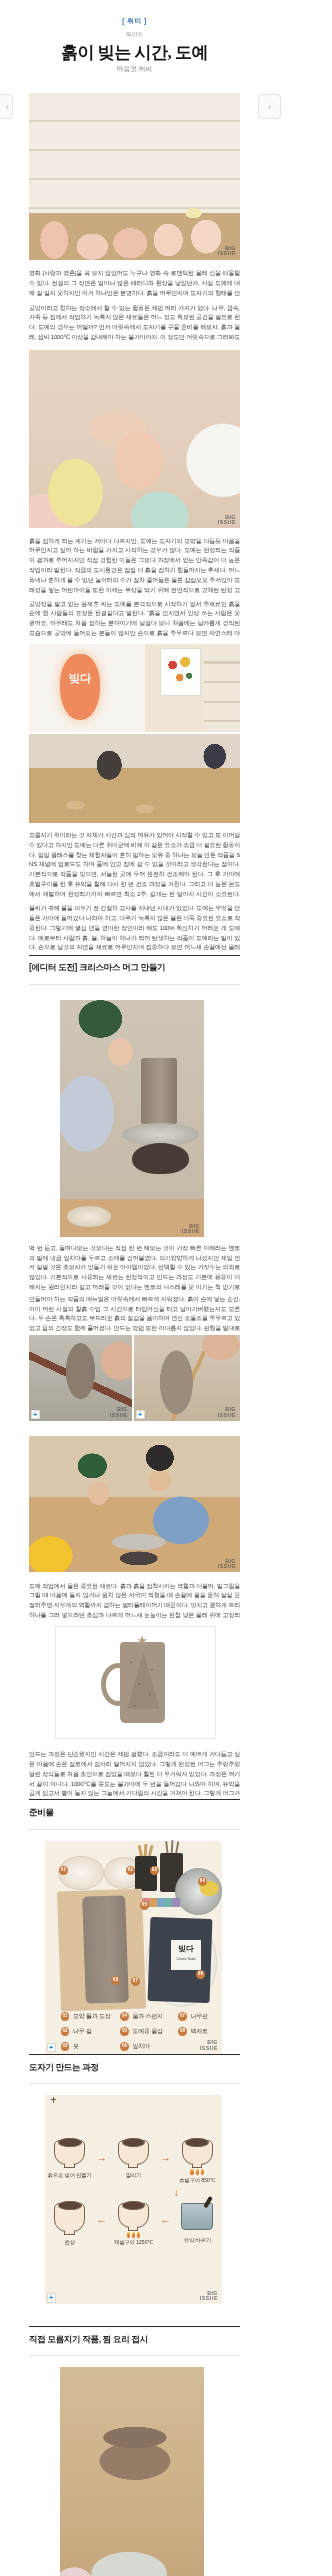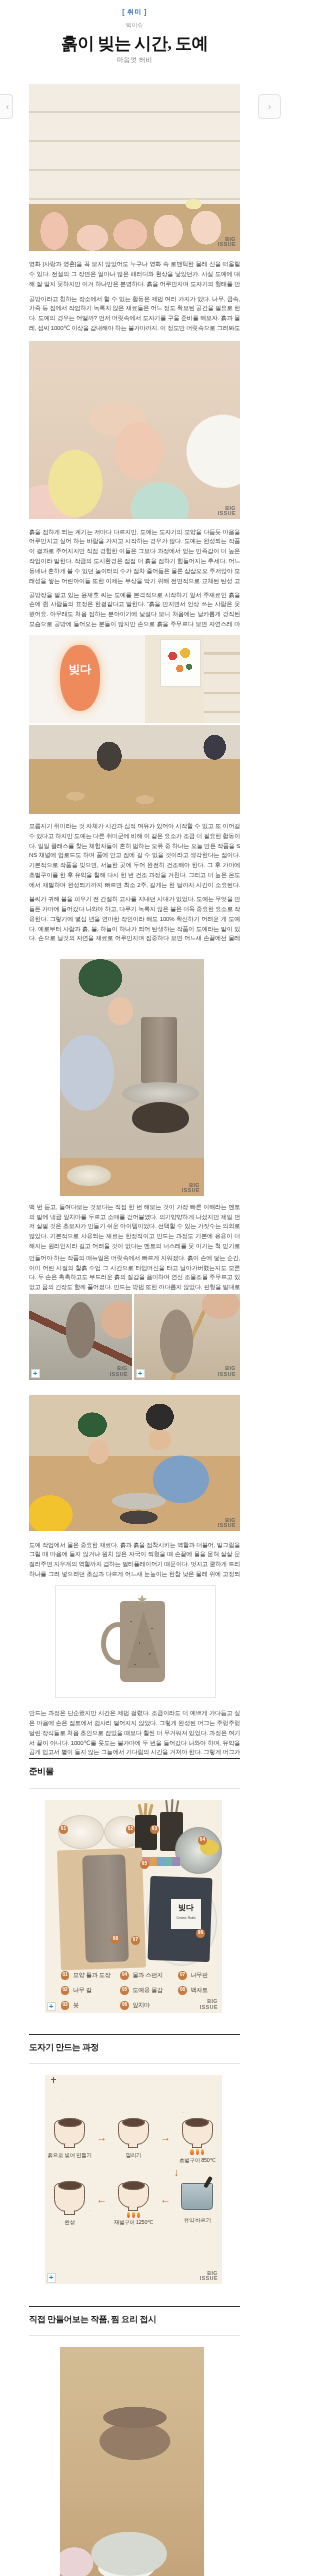--- a/index.html
+++ b/index.html
@@ -1,31 +1,31 @@
 <!DOCTYPE html>
 <html style="font-size:8.2px"><head>
 <meta charset="utf-8">
 <style>
   html,body{margin:0;padding:0;background:#fff;}
   body{width:332px;height:3230px;overflow:hidden;font-family:"Liberation Sans","DejaVu Sans",sans-serif;color:#3e3e3e;}
   .page{position:relative;width:332px;height:3230px;background:#fff;}
   .col{width:211px;margin-left:29px;}
-  header{padding-top:8px;text-align:center;width:211px;margin-left:29px;}
+  header{padding-top:17px;text-align:center;width:211px;margin-left:29px;}
   .cat{font-size:6.7px;font-weight:bold;color:#4273b8;letter-spacing:0.5px;}
   .brand{font-size:5.7px;color:#8a8a8a;margin-top:4.6px;}
   .title{font-family:"Liberation Serif","DejaVu Serif",serif;font-size:17px;line-height:23px;font-weight:600;color:#151515;margin:2.1px 0 0 0;letter-spacing:-0.5px;}
   .byline{font-size:6.7px;color:#7d7d7d;margin-top:1px;}
   
   .p{font-size:6px;line-height:9.8px;letter-spacing:-0.2px;color:#3e3e3e;margin:0;overflow:hidden;text-align:justify;word-break:break-all;}
   .l3{height:29px}.l4{height:39px}.l5{height:49px}.l6{height:59px}.l7{height:69px}
   .mt2{margin-top:1px}.mt3{margin-top:1.5px}.mt4{margin-top:2.1px}.mt8{margin-top:4.1px}
   .mt10{margin-top:5.2px}.mt11{margin-top:5.7px}.mt13{margin-top:6.7px}.mt16{margin-top:8.2px}
   .mt18{margin-top:9.3px}.mt19{margin-top:9.8px}.mt20{margin-top:10.3px}.mt21{margin-top:10.8px}.mt22{margin-top:11.3px}
   .mt25{}.mt29{margin-top:15px}
-  .mt37{margin-top:19px}.mt41{margin-top:21px}.mt42{margin-top:21.6px}
+  .mt37{margin-top:19px}.mt41{}.mt42{margin-top:21.6px}
   
   .sechead{border-top:1.5px solid #2e2e2e;border-bottom:0.5px solid #e4e4e4;}
   .sechead h2{font-size:8.5px;color:#1c1c1c;margin:0 0 9.8px 0;padding-top:6.7px;font-weight:bold;letter-spacing:-0.3px;}
   
   .ph{position:relative;overflow:hidden;}
   .wm{position:absolute;right:4.1px;bottom:3.1px;text-align:right;font-size:5.2px;font-weight:bold;color:rgba(80,80,80,.8);line-height:5.2px;letter-spacing:0.5px;}
   .wm span{display:block;}
   .expand{position:absolute;left:1.5px;bottom:1.5px;width:9.3px;height:9.3px;background:#fff;border:0.5px solid #d8d8d8;color:#1789d6;font-size:7.2px;font-weight:bold;line-height:7.2px;padding:0;cursor:pointer;}
   .navbtn{position:absolute;top:94px;height:25px;background:#fbfbfb;border:0.5px solid #e3e3e3;color:#b0b0b0;font-size:9.3px;cursor:pointer;}
   .navbtn.prev{left:0;width:13.4px;border-left:none;border-radius:0 4.1px 4.1px 0;}
@@ -202,20 +202,23 @@
       <div class="painting"></div>
       <div class="signvase">
         <div class="sign-label">빚다</div>
       </div>
     </div>
     <div class="ph wide"></div>
 
     <p class="p l7 mt16">모름지기 취미라는 것 자체가 시간과 심적 여유가 있어야 시작할 수 있고 또 이어갈 수 있다고 하지만 도예는 다른 취미군에 비해 이 같은 요소가 조금 더 필요한 활동이다. 일일 클래스를 찾는 체험자들이 흔히 범하는 오류 중 하나는 오늘 만든 작품을 SNS 채널에 업로드도 하며 품에 안고 집에 갈 수 있을 것이라고 생각한다는 점이다. 기본적으로 작품을 빚으면, 서늘한 곳에 두어 완전히 건조해야 한다. 그 후 가마에 초벌구이를 한 후 유약을 칠해 다시 한 번 건조 과정을 거친다. 그리고 더 높은 온도에서 재벌하며 완성되기까지 빠르면 최소 2주, 길게는 한 달까지 시간이 소요된다. 이 과정 중 하나만 누락하더라도 금이 가거나 금세 깨져버리는 불상사가 벌어진다.</p>
     <p class="p l5 mt8">불씨가 귀해 불을 피우기 전 간절히 고사를 지내던 시대가 있었다. 도예는 무엇을 만들든 가마에 들어갔다 나와야 하고, 다루기 녹록지 않은 불은 더욱 중요한 요소로 작용한다. 그렇기에 몇십 년을 연마한 장인이라 해도 100% 확신하기 어려운 게 도예다. 예로부터 사람과 흙, 불, 하늘이 하나가 되어 탄생하는 작품이 도예라는 말이 있다. 손으로 날것의 자연을 재료로 어루만지며 집중하다 보면 어느새 손끝에선 물레에 앉기 전보다 조금 더 둥글어진 마음이 만들어지고 있을 것이다.</p>
 
+    <div class="sechead mt3">
+      <h2>[에디터 도전] 크리스마스 머그 만들기</h2>
+    </div>
 
     <div class="ph portrait mt29">
       <div class="cylinder"></div>
       <div class="wheel"></div>
       <div class="wheelbase"></div>
       <div class="toolbowl"></div>
       <div class="wm">
           <span>BIG</span>
           <span>ISSUE</span>
         </div>
@@ -385,21 +388,21 @@
         </div>
       </div>
       <button class="expand">+</button>
       <div class="wm">
           <span>BIG</span>
           <span>ISSUE</span>
         </div>
     </div>
 
     <div class="sechead mt42">
-      <h2>직접 만들어보는 작품, 찜 요리 접시</h2>
+      <h2>직접 모름지기 작품, 찜 요리 접시</h2>
     </div>
 
     <div class="ph dish mt20">
       
     </div>
 
   </main>
 </div>
 
 

